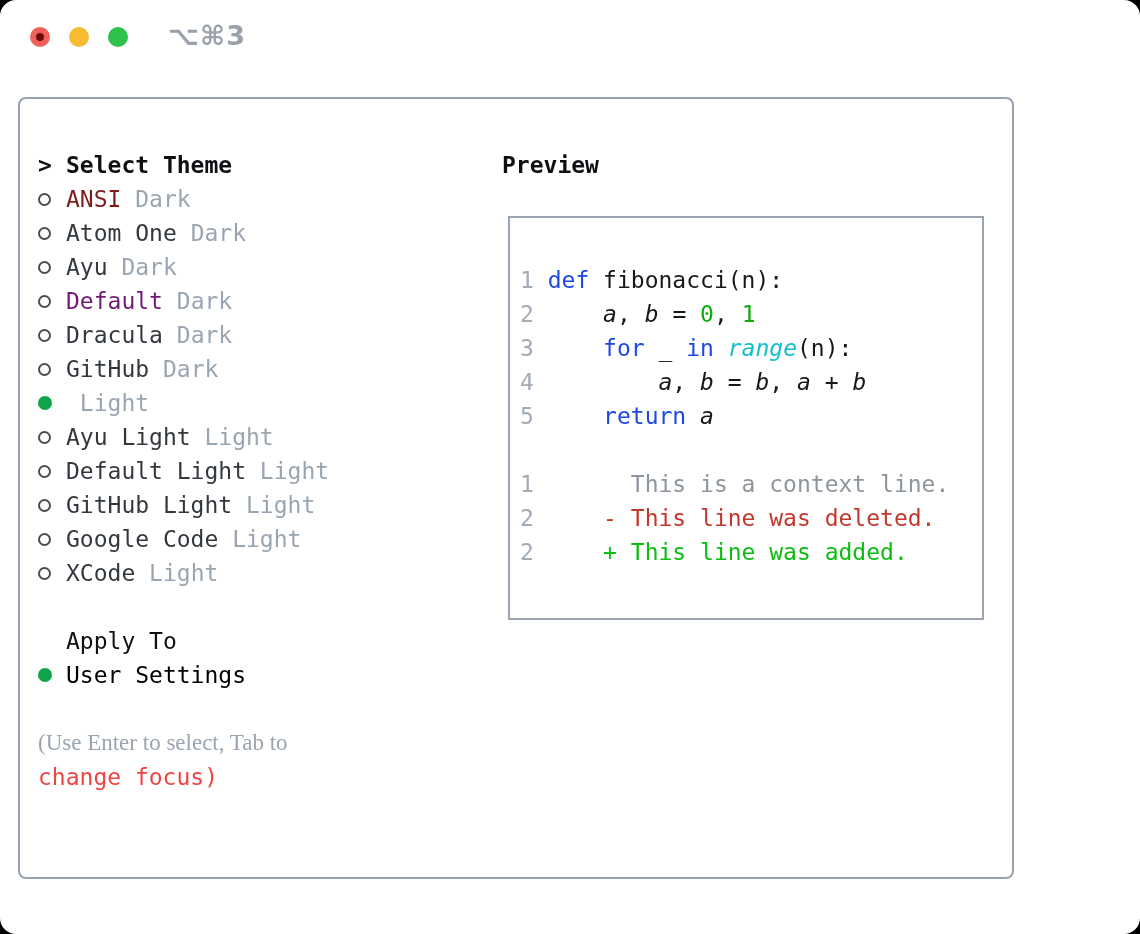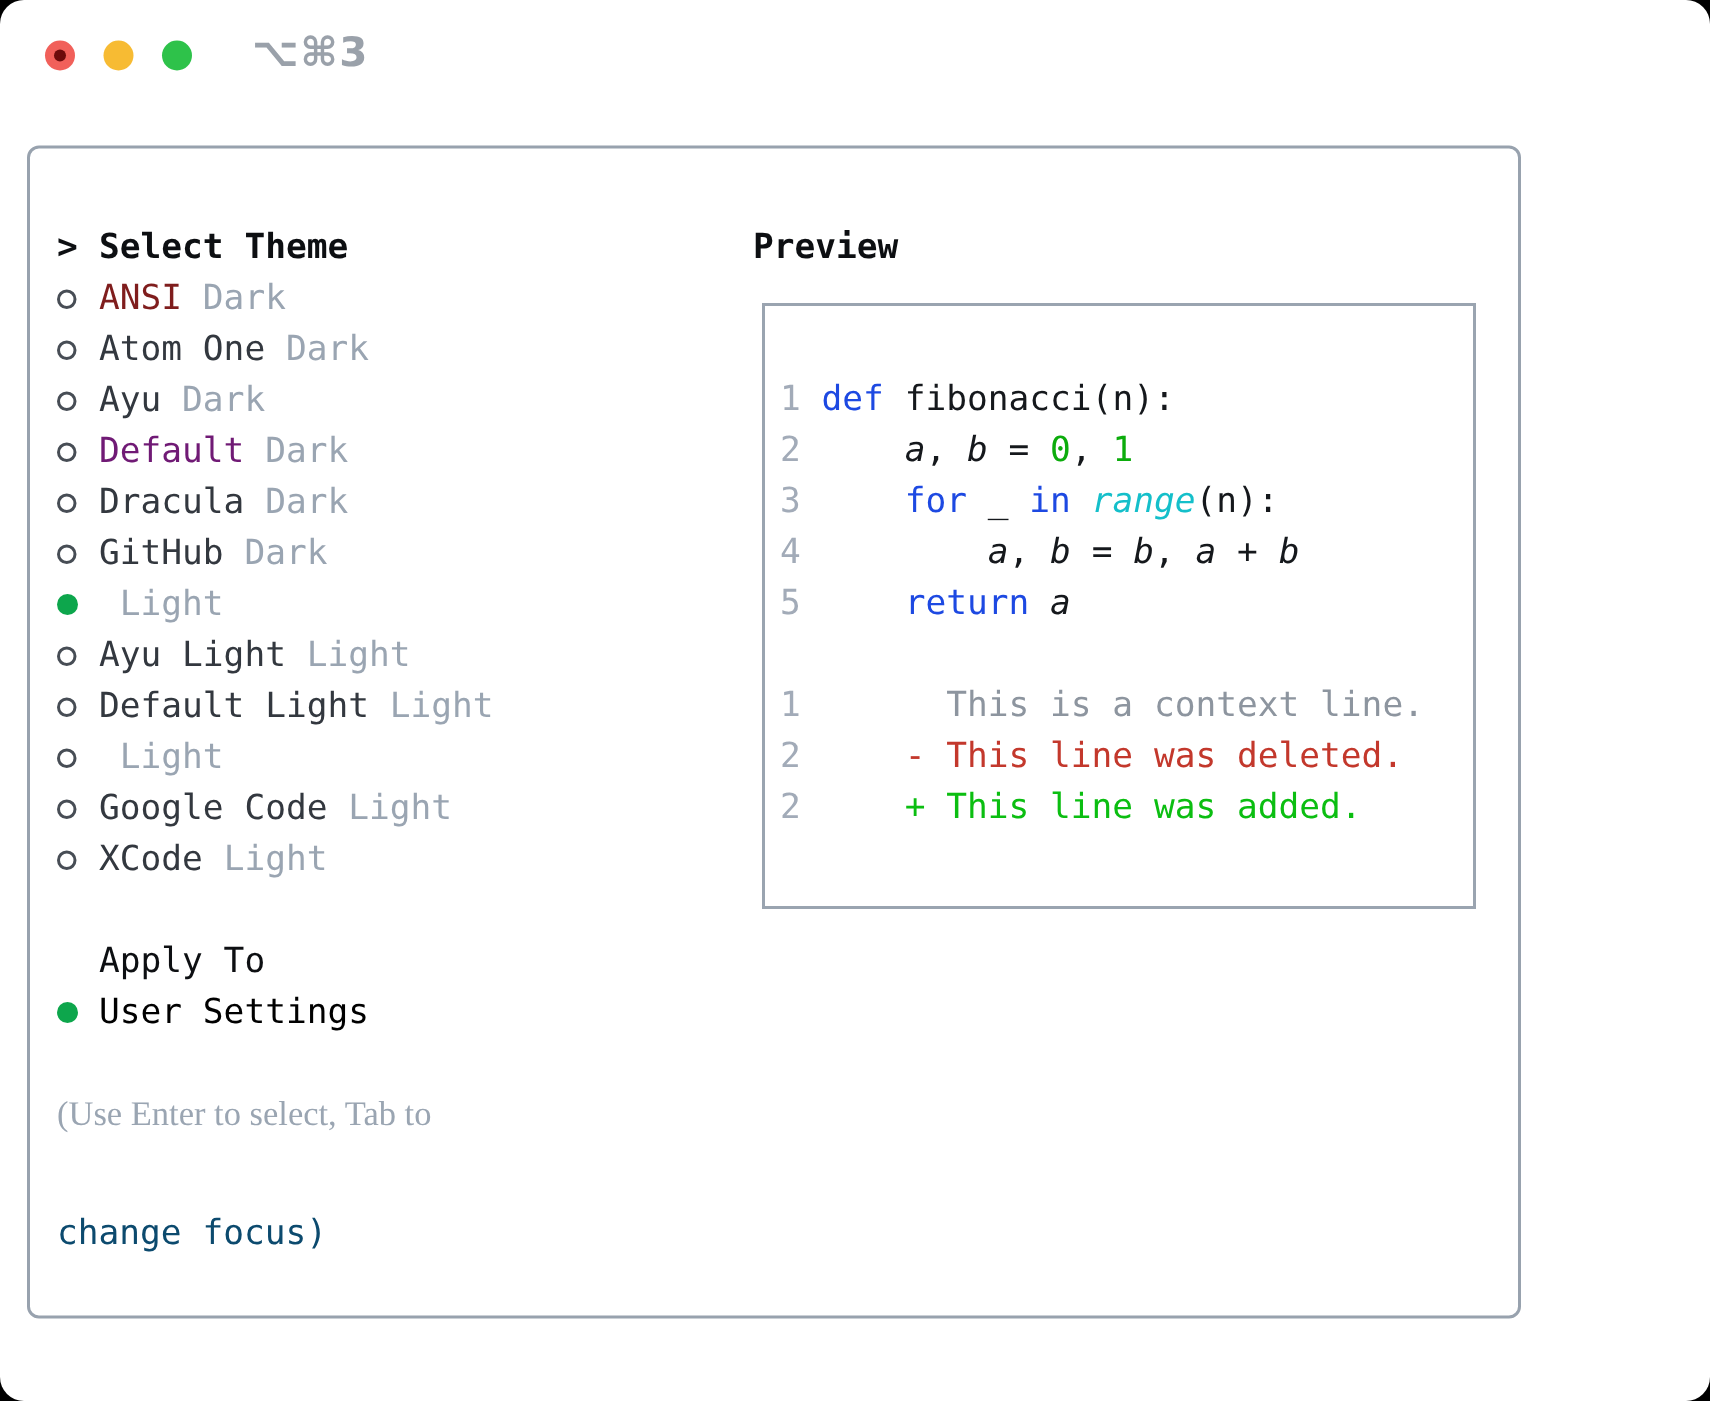--- a/index.html
+++ b/index.html
@@ -33,21 +33,21 @@
   .radio.sel{width:14px;height:14px;border:none;}
   .hdr{font-weight:bold;color:#0d0f12;}
   .subhdr{color:#0d0f12;}
   .tag{margin-left:1ch;}
   .spacer{height:34px;}
   .help-line{height:34px;line-height:34px;}
 
   
   .preview-title{position:absolute;left:482px;top:49px;font-size:23px;line-height:34px;font-weight:bold;color:#0d0f12;}
   .pbox{
-    position:absolute;left:488px;top:103px;width:476px;height:404px;
+    position:absolute;left:488px;top:117px;width:476px;height:404px;
     border:2px solid #9aa4b0;box-sizing:border-box;background:#fff;
   }
   .code{position:absolute;left:10px;top:45px;font-size:23px;line-height:34px;white-space:pre;}
   .cline{height:34px;}
   .tk-var,.tk-bi{font-style:italic;}
 </style>
 </head>
 <body>
 
 <div class="window">
@@ -129,20 +129,21 @@
             <span class="bslot">
               <span class="radio"></span>
             </span>
             <span style="color: rgb(51, 56, 63);">Default Light</span>
             <span class="tag" style="color: rgb(154, 165, 178);">Light</span>
           </div>
           <div class="row">
             <span class="bslot">
               <span class="radio"></span>
             </span>
+            <span style="color: rgb(51, 56, 63);">GitHub Light</span>
             <span class="tag" style="color: rgb(154, 165, 178);">Light</span>
           </div>
           <div class="row">
             <span class="bslot">
               <span class="radio"></span>
             </span>
             <span style="color: rgb(51, 56, 63);">Google Code</span>
             <span class="tag" style="color: rgb(154, 165, 178);">Light</span>
           </div>
           <div class="row">
@@ -167,21 +168,21 @@
               <span class="radio sel" style="background: rgb(13, 166, 76);"></span>
             </span>
             <span style="color: #000000;">User Settings</span>
           </div>
         </div>
 
       <div class="spacer"></div>
 
       <div id="help-text">
           <div class="help-line" style="color: rgb(154, 165, 178); font-family: Liberation Serif, serif;">(Use Enter to select, Tab to</div>
-          <div class="help-line" style="color: #0c4a6e; margin-top: 45px;">change focus)</div>
+          <div class="help-line" style="color: #ef4444;">change focus)</div>
         </div>
     </div>
 
     <div class="preview-title">Preview</div>
 
     <div class="pbox">
       <div class="code" id="preview-code"><div class="cline"><span class="ln" style="color: rgb(162, 171, 184);">1</span> <span class="tk-kw" style="color: rgb(29, 73, 226);">def</span><span class="tk-pln" style="color: rgb(21, 24, 28);"> fibonacci(n):</span></div><div class="cline"><span class="ln" style="color: rgb(162, 171, 184);">2</span> <span class="tk-pln" style="color: rgb(21, 24, 28);">    </span><span class="tk-var" style="color: rgb(21, 24, 28);">a</span><span class="tk-pln" style="color: rgb(21, 24, 28);">, </span><span class="tk-var" style="color: rgb(21, 24, 28);">b</span><span class="tk-pln" style="color: rgb(21, 24, 28);"> = </span><span class="tk-lit" style="color: rgb(12, 172, 12);">0</span><span class="tk-pln" style="color: rgb(21, 24, 28);">, </span><span class="tk-lit" style="color: rgb(12, 172, 12);">1</span></div><div class="cline"><span class="ln" style="color: rgb(162, 171, 184);">3</span> <span class="tk-pln" style="color: rgb(21, 24, 28);">    </span><span class="tk-kw" style="color: rgb(29, 73, 226);">for</span><span class="tk-pln" style="color: rgb(21, 24, 28);"> _ </span><span class="tk-kw" style="color: rgb(29, 73, 226);">in</span><span class="tk-pln" style="color: rgb(21, 24, 28);"> </span><span class="tk-bi" style="color: rgb(20, 191, 202);">range</span><span class="tk-pln" style="color: rgb(21, 24, 28);">(n):</span></div><div class="cline"><span class="ln" style="color: rgb(162, 171, 184);">4</span> <span class="tk-pln" style="color: rgb(21, 24, 28);">        </span><span class="tk-var" style="color: rgb(21, 24, 28);">a</span><span class="tk-pln" style="color: rgb(21, 24, 28);">, </span><span class="tk-var" style="color: rgb(21, 24, 28);">b</span><span class="tk-pln" style="color: rgb(21, 24, 28);"> = </span><span class="tk-var" style="color: rgb(21, 24, 28);">b</span><span class="tk-pln" style="color: rgb(21, 24, 28);">, </span><span class="tk-var" style="color: rgb(21, 24, 28);">a</span><span class="tk-pln" style="color: rgb(21, 24, 28);"> + </span><span class="tk-var" style="color: rgb(21, 24, 28);">b</span></div><div class="cline"><span class="ln" style="color: rgb(162, 171, 184);">5</span> <span class="tk-pln" style="color: rgb(21, 24, 28);">    </span><span class="tk-kw" style="color: rgb(29, 73, 226);">return</span><span class="tk-pln" style="color: rgb(21, 24, 28);"> </span><span class="tk-var" style="color: rgb(21, 24, 28);">a</span></div><div class="cline"><span class="ln" style="color: rgb(162, 171, 184);"></span></div><div class="cline"><span class="ln" style="color: rgb(162, 171, 184);">1</span> <span class="tk-ctx" style="color: rgb(141, 149, 159);">      This is a context line.</span></div><div class="cline"><span class="ln" style="color: rgb(162, 171, 184);">2</span> <span class="tk-del" style="color: rgb(195, 56, 44);">    - This line was deleted.</span></div><div class="cline"><span class="ln" style="color: rgb(162, 171, 184);">2</span> <span class="tk-add" style="color: rgb(11, 190, 17);">    + This line was added.</span></div></div>
     </div>
 
   </div>

